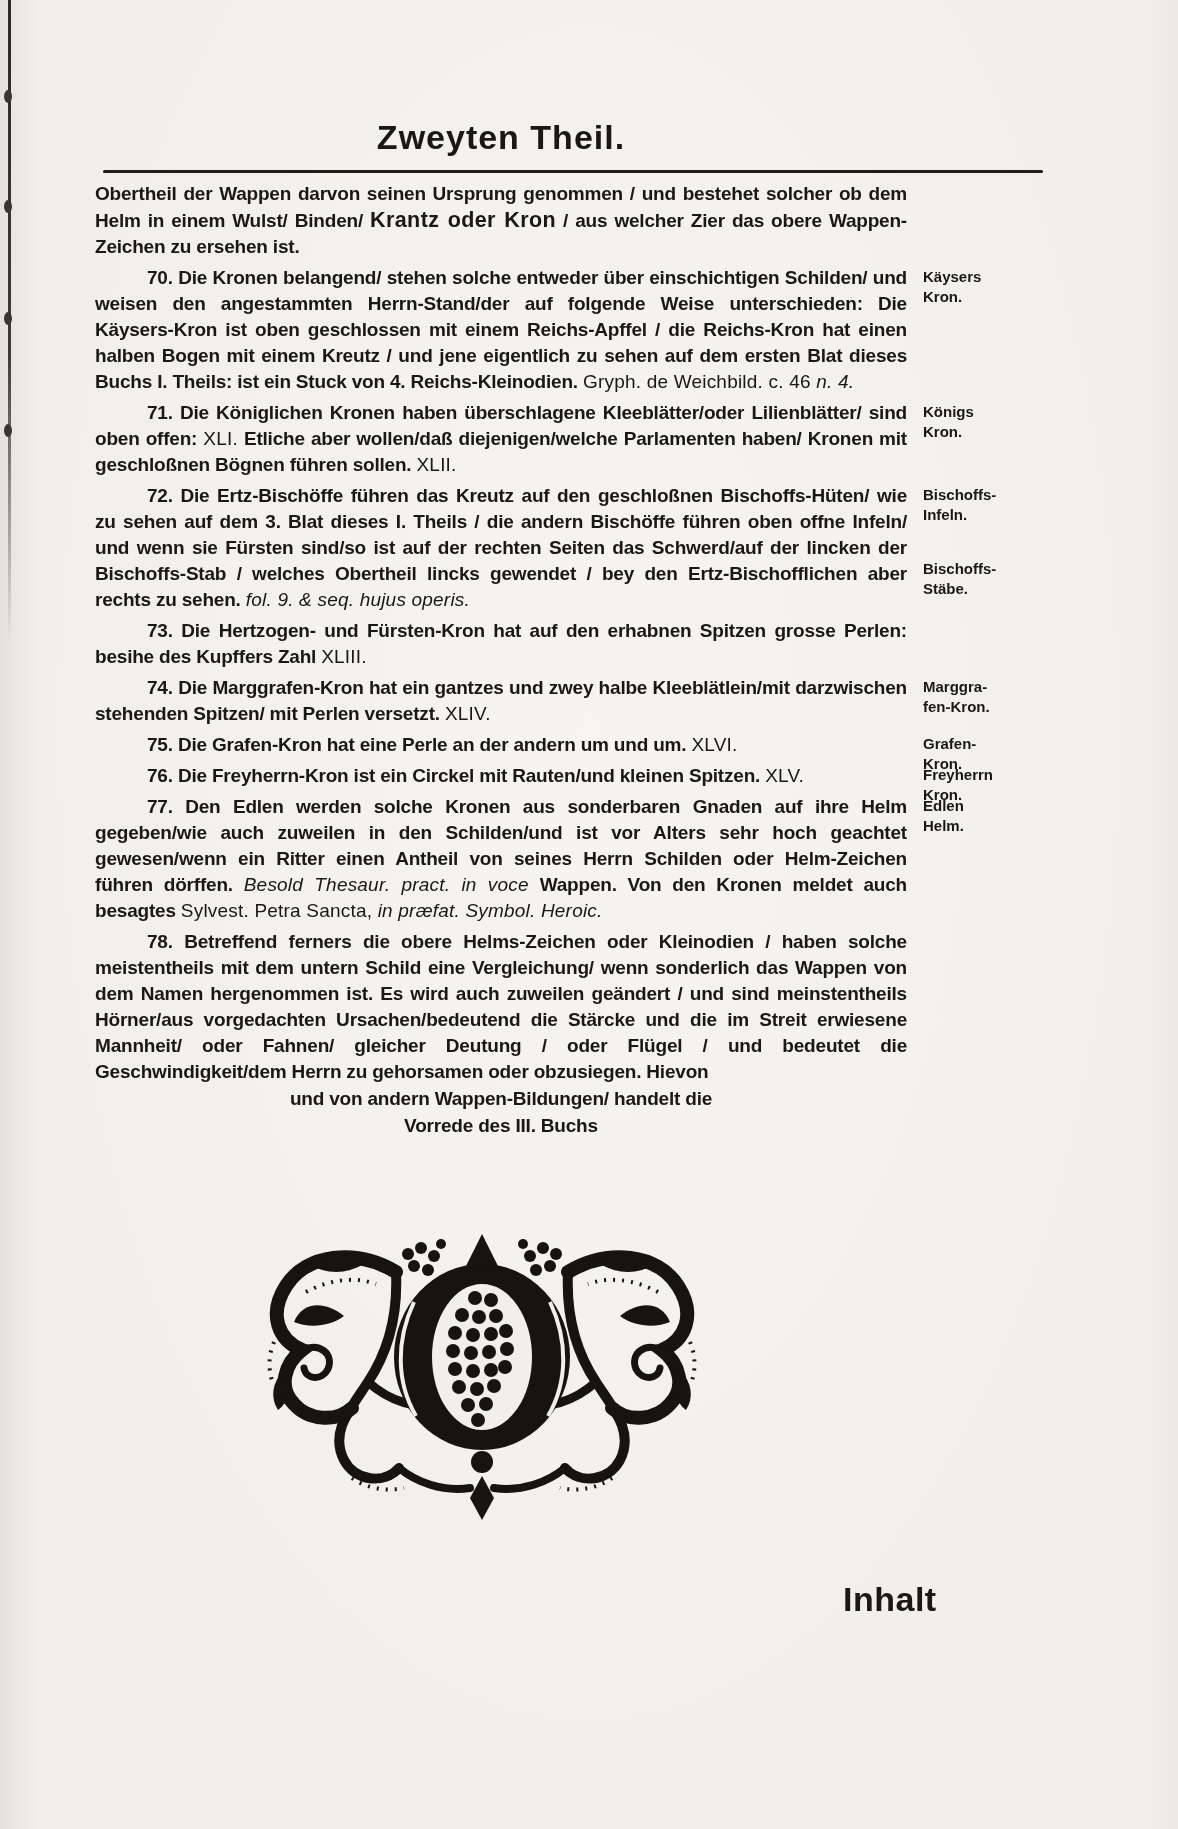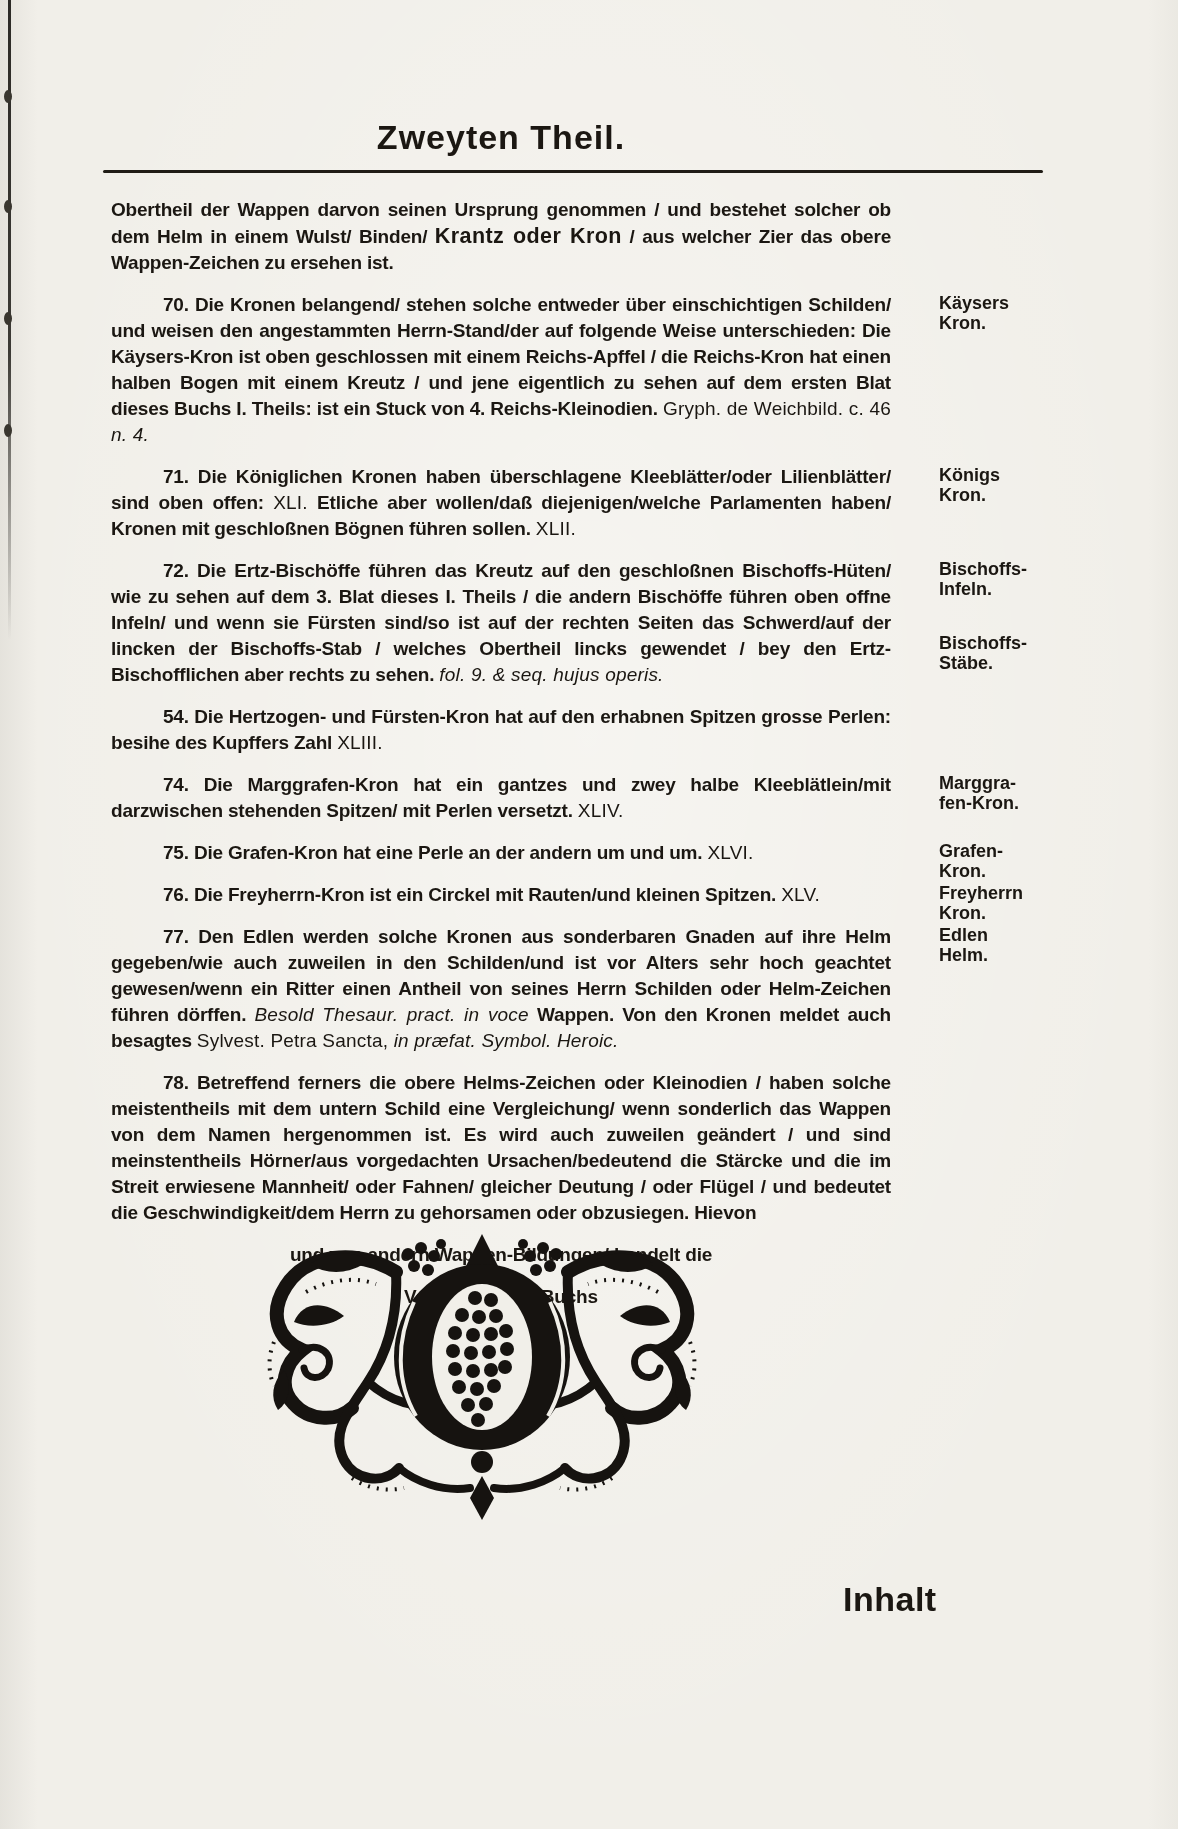--- a/index.html
+++ b/index.html
@@ -31,30 +31,30 @@
   .rule{
     position:absolute;left:103px;top:170px;width:940px;height:3px;
     background:#201c16;border-radius:2px;
   }
   .textblock{
     position:absolute;left:95px;top:181px;width:812px;
     font-size:19px;line-height:26px;font-weight:bold;
     letter-spacing:-0.2px;
     text-align:justify;
   }
-  .para{position:relative;margin:16px;}
+  .para{position:relative;margin:0;}
   .para.indent{text-indent:52px;margin-top:5px;}
   .para.center{text-align:center;text-indent:0;margin-top:1px;}
   .seg{}
   .seg-emph{font-size:21.5px;letter-spacing:0.4px;}
   .seg-roman{font-weight:normal;letter-spacing:0.2px;}
   .seg-ital{font-weight:normal;font-style:italic;letter-spacing:0.2px;}
   .margin-note{
     position:absolute;left:828px;width:158px;
-    font-size:18px;line-height:19.5px;font-weight:bold;letter-spacing:0;
+    font-size:15px;line-height:19.5px;font-weight:bold;letter-spacing:0;
     text-align:left;text-indent:0;
   }
   .ornament{position:absolute;left:248px;top:1230px;}
   .catchword{
     position:absolute;left:818px;top:1580px;
     font-size:34px;font-weight:bold;letter-spacing:0.5px;margin-left:25px;
   }
 </style>
 </head>
 <body>
@@ -80,21 +80,21 @@
           <div>Königs</div>
           <div>Kron.</div>
         </aside></div>
       <div class="para indent"><span class="seg">72. Die Ertz-Bischöffe führen das Kreutz auf den geschloßnen Bischoffs-Hüten/ wie zu sehen auf dem 3. Blat dieses I. Theils / die andern Bischöffe führen oben offne Infeln/ und wenn sie Fürsten sind/so ist auf der rechten Seiten das Schwerd/auf der lincken der Bischoffs-Stab / welches Obertheil lincks gewendet / bey den Ertz-Bischofflichen aber rechts zu sehen. </span><span class="seg-ital">fol. 9. &amp; seq. hujus operis.</span><aside class="margin-note" style="top: 2px;">
           <div>Bischoffs-</div>
           <div>Infeln.</div>
         </aside><aside class="margin-note" style="top: 76px;">
           <div>Bischoffs-</div>
           <div>Stäbe.</div>
         </aside></div>
-      <div class="para indent"><span class="seg">54. Die Hertzogen- und Fürsten-Kron hat auf den erhabnen Spitzen grosse Perlen: besihe des Kupffers Zahl </span><span class="seg-roman">XLIII.</span></div>
+      <div class="para indent"><span class="seg">73. Die Hertzogen- und Fürsten-Kron hat auf den erhabnen Spitzen grosse Perlen: besihe des Kupffers Zahl </span><span class="seg-roman">XLIII.</span></div>
       <div class="para indent"><span class="seg">74.  Die Marggrafen-Kron hat ein gantzes und zwey halbe Kleeblätlein/mit darzwischen stehenden Spitzen/ mit Perlen versetzt. </span><span class="seg-roman">XLIV.</span><aside class="margin-note" style="top: 2px;">
           <div>Marggra-</div>
           <div>fen-Kron.</div>
         </aside></div>
       <div class="para indent"><span class="seg">75.  Die Grafen-Kron hat eine Perle an der andern um und um.  </span><span class="seg-roman">XLVI.</span><aside class="margin-note" style="top: 2px;">
           <div>Grafen-</div>
           <div>Kron.</div>
         </aside></div>
       <div class="para indent"><span class="seg">76.  Die Freyherrn-Kron ist ein Circkel mit Rauten/und kleinen Spitzen. </span><span class="seg-roman">XLV.</span><aside class="margin-note" style="top: 2px;">
           <div>Freyherrn</div>

